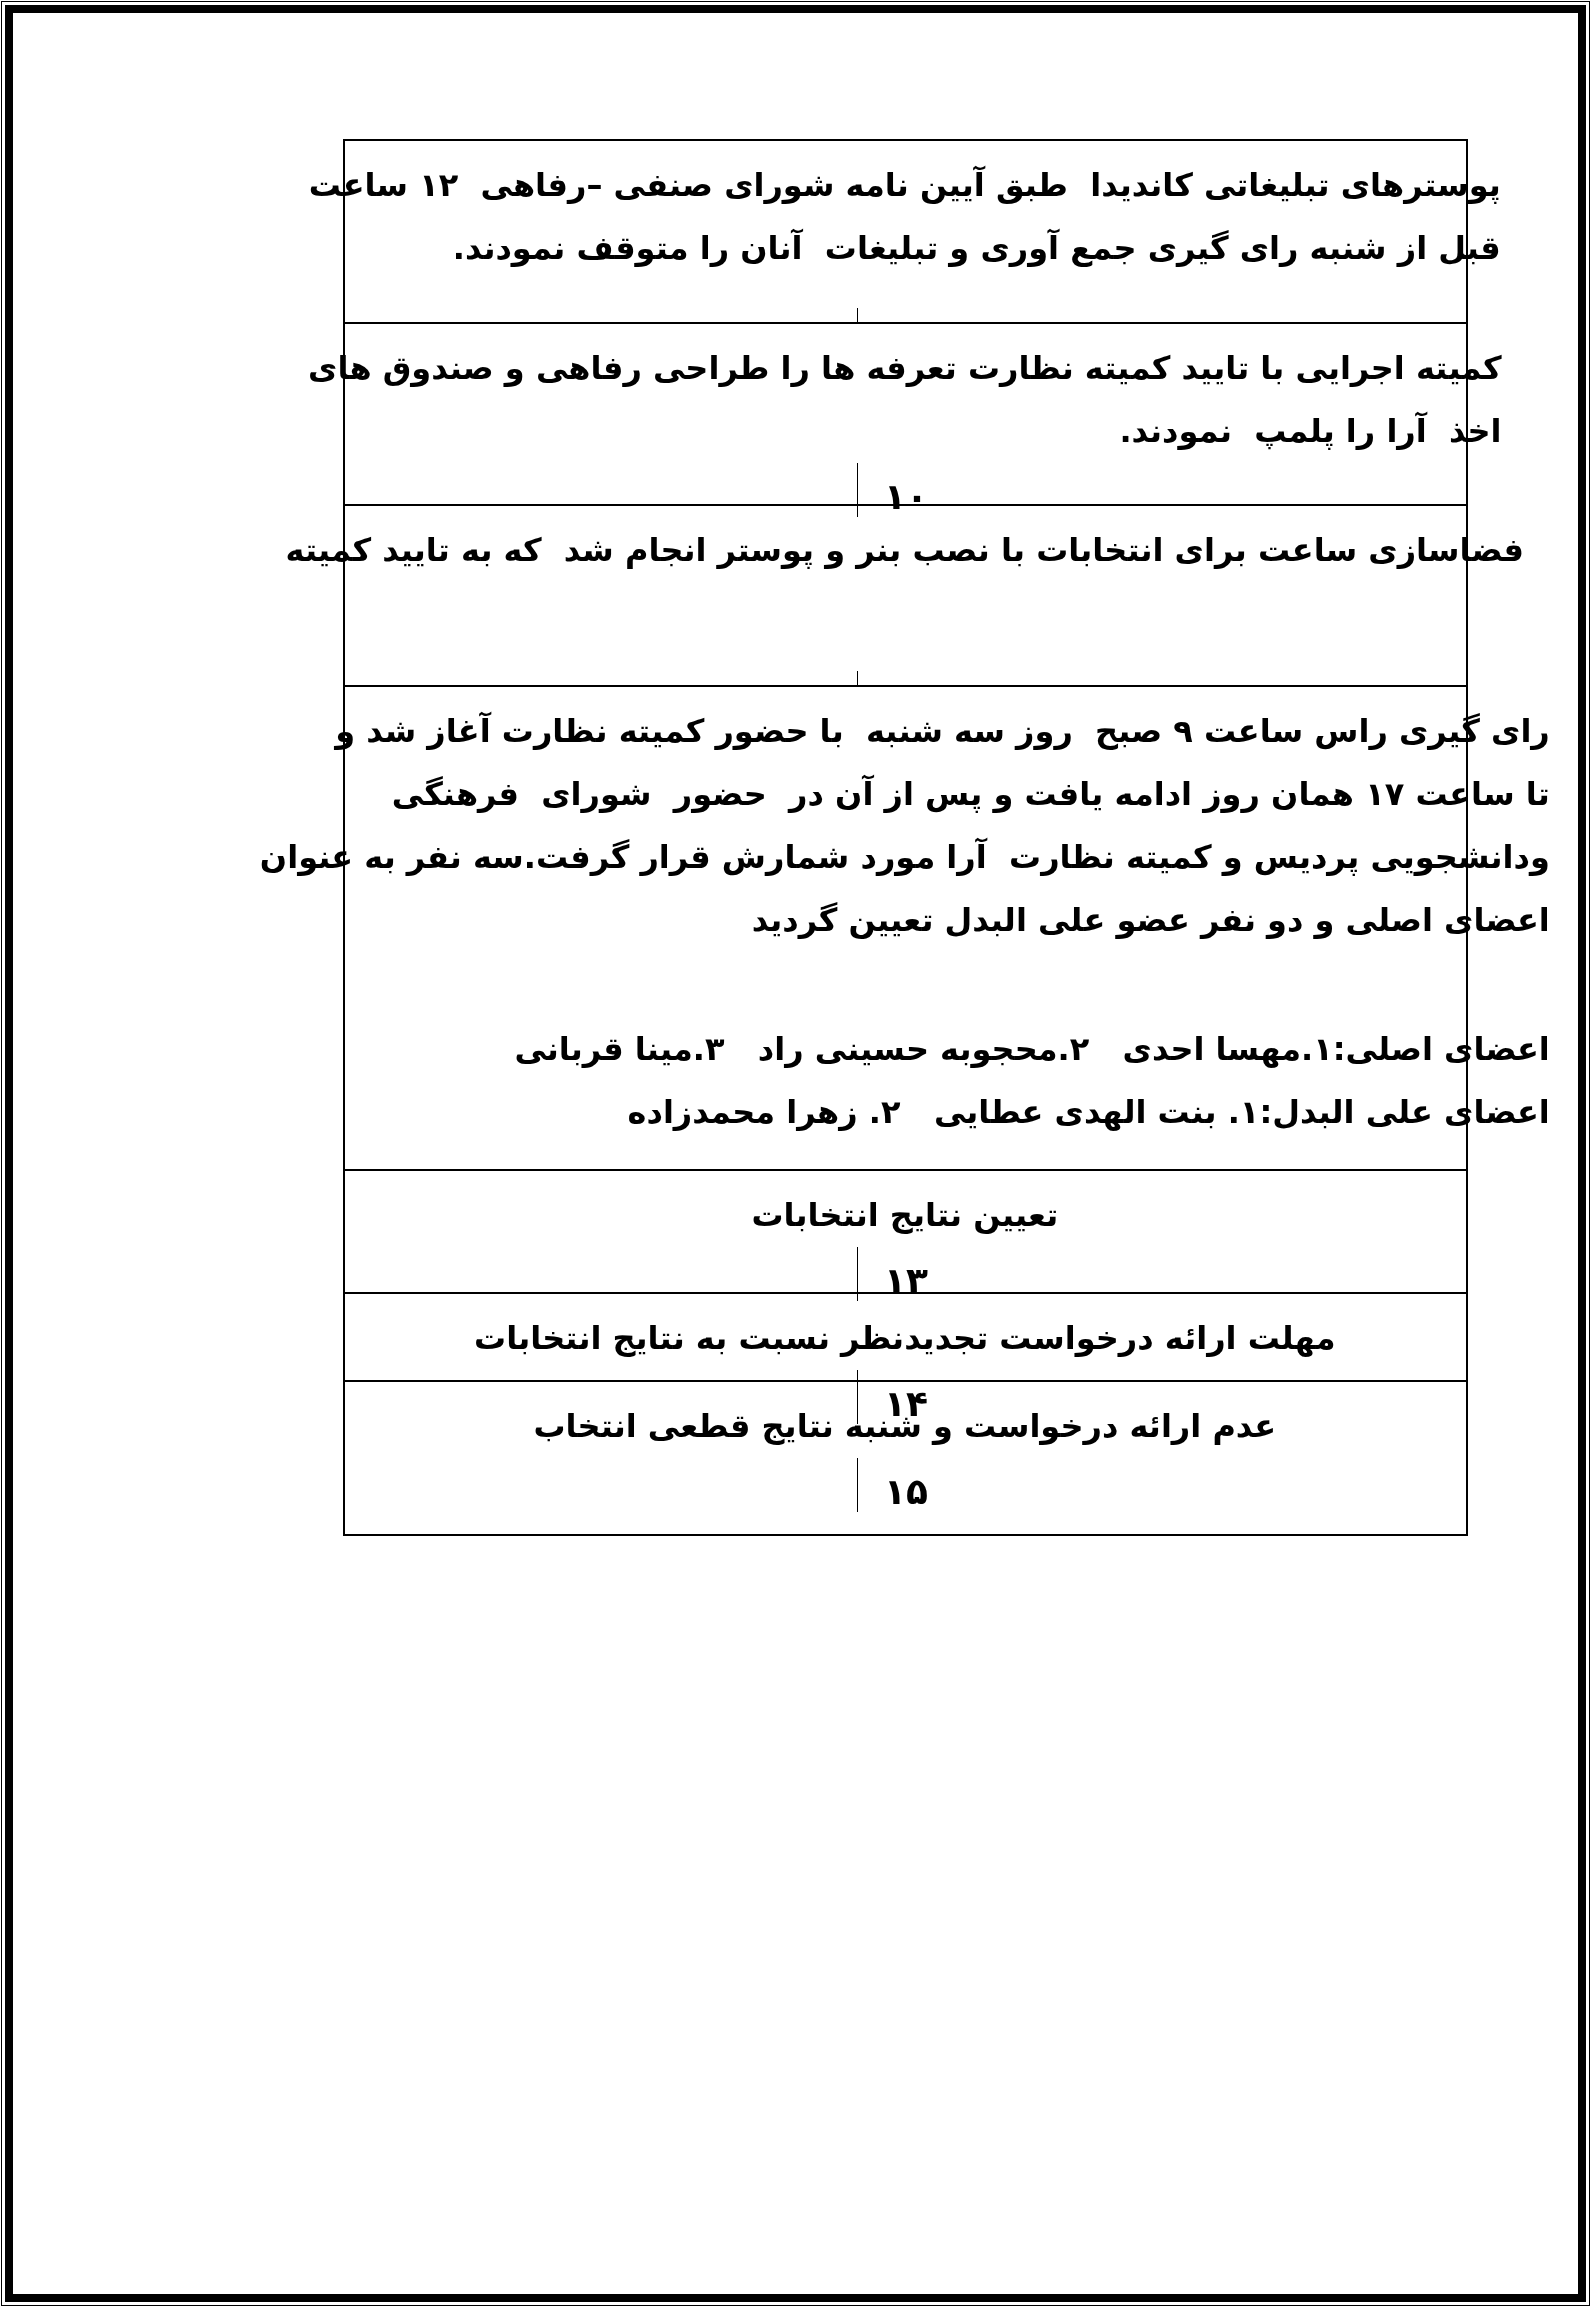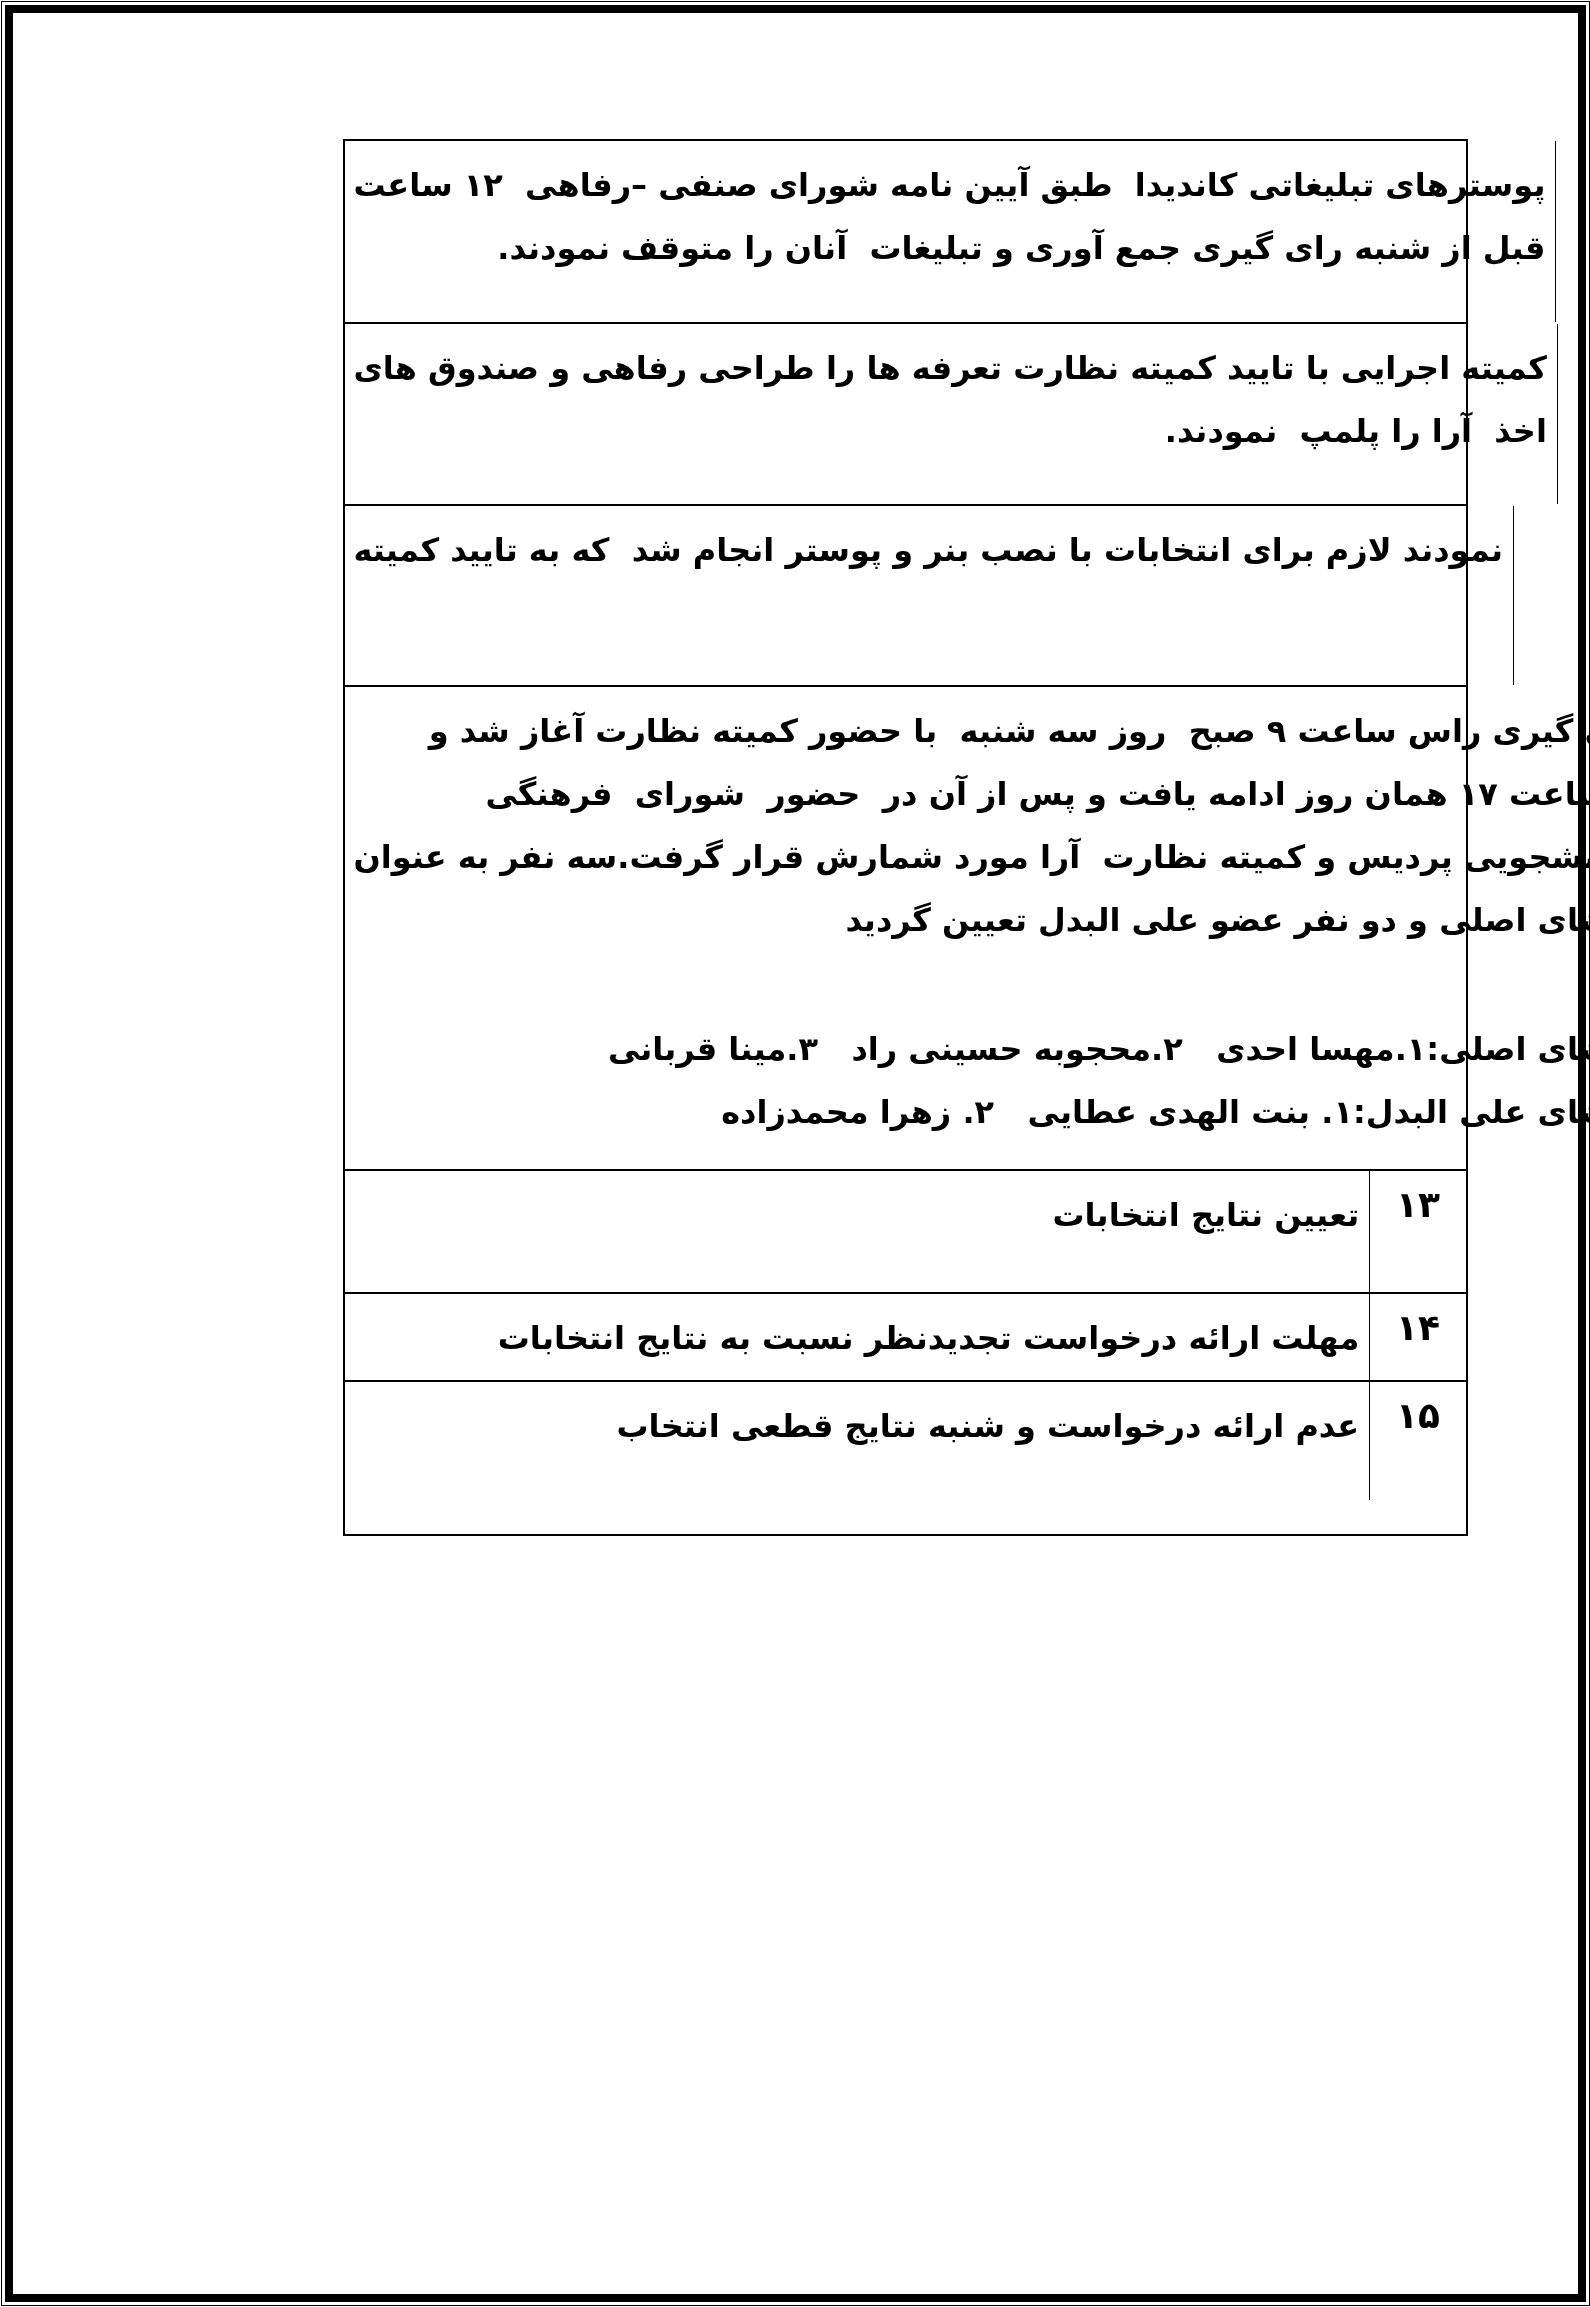--- a/index.html
+++ b/index.html
@@ -13,21 +13,21 @@
   
   .frame-outer{position:absolute;inset:0.7px;border:1.4px solid #000;pointer-events:none;}
   .frame-inner{position:absolute;inset:4.9px;border:8.4px solid #000;pointer-events:none;}
 
   .doc-table{
     position:absolute;left:343px;top:139px;width:1125px;height:1397px;
     border:2.1px solid #000;box-sizing:border-box;
     display:flex;flex-direction:column;
     background:#fff;
   }
-  .trow{display:flex;flex-direction:row;box-sizing:border-box;flex:none;}
+  .trow{display:flex;flex-direction:column;box-sizing:border-box;flex:none;align-items:center;}
   .trow + .trow{border-top:2.1px solid #000;}
   .cell-text{
     flex:1 1 auto;box-sizing:border-box;
     padding:12.6px 9.8px 0 8.4px;
     direction:rtl;text-align:right;
     font-weight:700;font-size:32px;line-height:63px;
   }
   .tline{white-space:pre;direction:rtl;unicode-bidi:plaintext;}
   .members{margin-top:66px;}
   .cell-num{
@@ -61,21 +61,21 @@
       <div class="tline">کمیته اجرایی با تایید کمیته نظارت تعرفه ها را طراحی رفاهی و صندوق های</div>
       <div class="tline">اخذ  آرا را پلمپ  نمودند.</div>
     </div>
     <div class="cell-num">
       <span>۱۰</span>
     </div>
   </div>
 
   <div class="trow" style="height:181px">
     <div class="cell-text">
-      <div class="tline">نمودند لازم برای انتخابات با نصب بنر و پوستر انجام شد  که به تایید کمیته</div>
+      <div class="tline">فضاسازی ساعت برای انتخابات با نصب بنر و پوستر انجام شد  که به تایید کمیته</div>
     </div>
     <div class="cell-num">
       
     </div>
   </div>
 
   <div class="trow" style="height:484px">
     <div class="cell-text">
       <div class="tline">رای گیری راس ساعت ۹ صبح  روز سه شنبه  با حضور کمیته نظارت آغاز شد و</div>
       <div class="tline">تا ساعت ۱۷ همان روز ادامه یافت و پس از آن در  حضور  شورای  فرهنگی</div>

